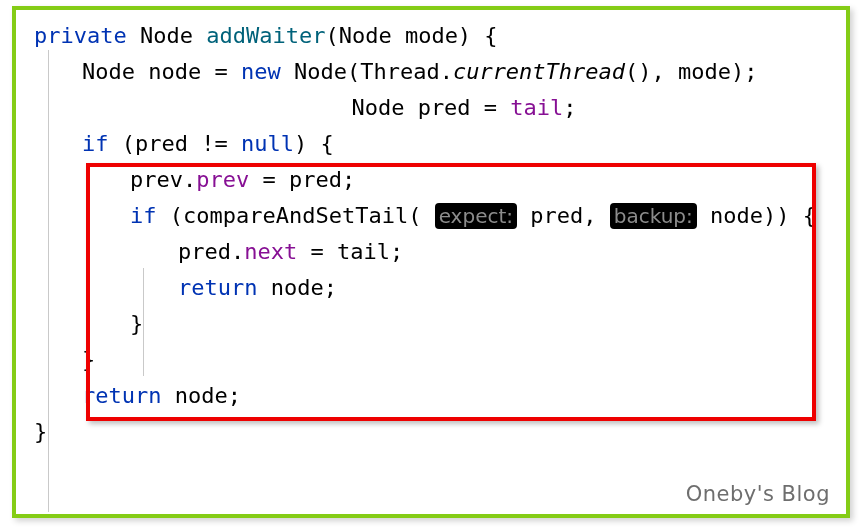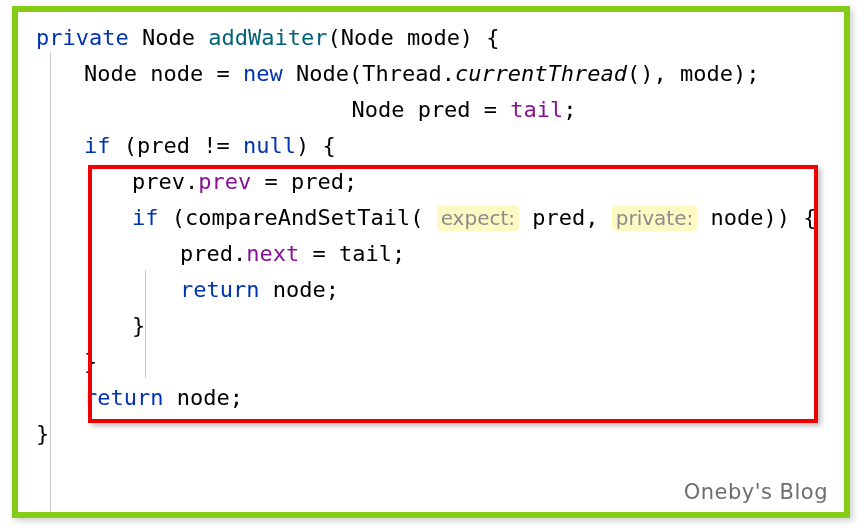--- a/index.html
+++ b/index.html
@@ -16,21 +16,21 @@
     font-family: "DejaVu Sans Mono", "Liberation Mono", monospace;
   }
   
   .editor-panel {
     position: absolute;
     left: 12px;
     top: 6px;
     width: 838px;
     height: 512px;
     background: #ffffff;
-    border: 6px solid #84cc16;
+    border: 4px solid #84cc16;
     box-shadow: 3px 3px 6px rgba(0,0,0,0.18);
     box-sizing: border-box;
     overflow: hidden;
   }
   .code-area {
     position: absolute;
     left: 0;
     top: 0;
     width: 100%;
     height: 100%;
@@ -66,21 +66,21 @@
   }
   
   .kw       { color: #0033b3; }
   .method   { color: #00627a; }
   .field    { color: #871094; }
   .comment  { color: #8c8c8c; font-style: italic; }
   .ital     { font-style: italic; }
   .plain    { color: #000000; }
   
   .hint {
-    background: #fef9c3;
+    background: #000000;
     color: #8c8c8c;
     border-radius: 4px;
     padding: 1px 4px;
     font-size: 20px;
     font-family: "DejaVu Sans", "Liberation Sans", sans-serif;
   }
   
   .annotation-box {
     position: absolute;
     left: 70px;
@@ -113,21 +113,21 @@
 
     <div class="indent-guide" id="guide-level1"></div>
     <div class="indent-guide" id="guide-level2"></div>
 
     <div class="code-area" id="code-area">
         <div class="code-line" style="padding-left: 18px;"><span class="kw">private</span><span class="plain"> </span><span class="plain">Node</span><span class="plain"> </span><span class="method">addWaiter</span><span class="plain">(Node mode) {</span></div>
         <div class="code-line" style="padding-left: 66px;"><span class="plain">Node node = </span><span class="kw">new</span><span class="plain"> Node(Thread.</span><span class="ital">currentThread</span><span class="plain">(), mode);</span></div>
         <div class="code-line" style="padding-left: 66px; text-align: center;"><span class="plain">Node pred = </span><span class="field">tail</span><span class="plain">;</span></div>
         <div class="code-line" style="padding-left: 66px;"><span class="kw">if</span><span class="plain"> (pred != </span><span class="kw">null</span><span class="plain">) {</span></div>
         <div class="code-line" style="padding-left: 114px;"><span class="plain">prev.</span><span class="field">prev</span><span class="plain"> = pred;</span></div>
-        <div class="code-line" style="padding-left: 114px;"><span class="kw">if</span><span class="plain"> (compareAndSetTail(</span><span class="plain"> </span><span class="hint">expect:</span><span class="plain"> pred, </span><span class="hint">private:</span><span class="plain"> node)) {</span></div>
+        <div class="code-line" style="padding-left: 114px;"><span class="kw">if</span><span class="plain"> (compareAndSetTail(</span><span class="plain"> </span><span class="hint">expect:</span><span class="plain"> pred, </span><span class="hint">backup:</span><span class="plain"> node)) {</span></div>
         <div class="code-line" style="padding-left: 162px;"><span class="plain">pred.</span><span class="field">next</span><span class="plain"> = tail;</span></div>
         <div class="code-line" style="padding-left: 162px;"><span class="kw">return</span><span class="plain"> node;</span></div>
         <div class="code-line" style="padding-left: 114px;"><span class="plain">}</span></div>
         <div class="code-line" style="padding-left: 66px;"><span class="plain">}</span></div>
         <div class="code-line" style="padding-left: 66px;"><span class="kw">return</span><span class="plain"> node;</span></div>
         <div class="code-line" style="padding-left: 18px;"><span class="plain">}</span></div>
       </div>
 
     <div class="annotation-box"></div>
 

